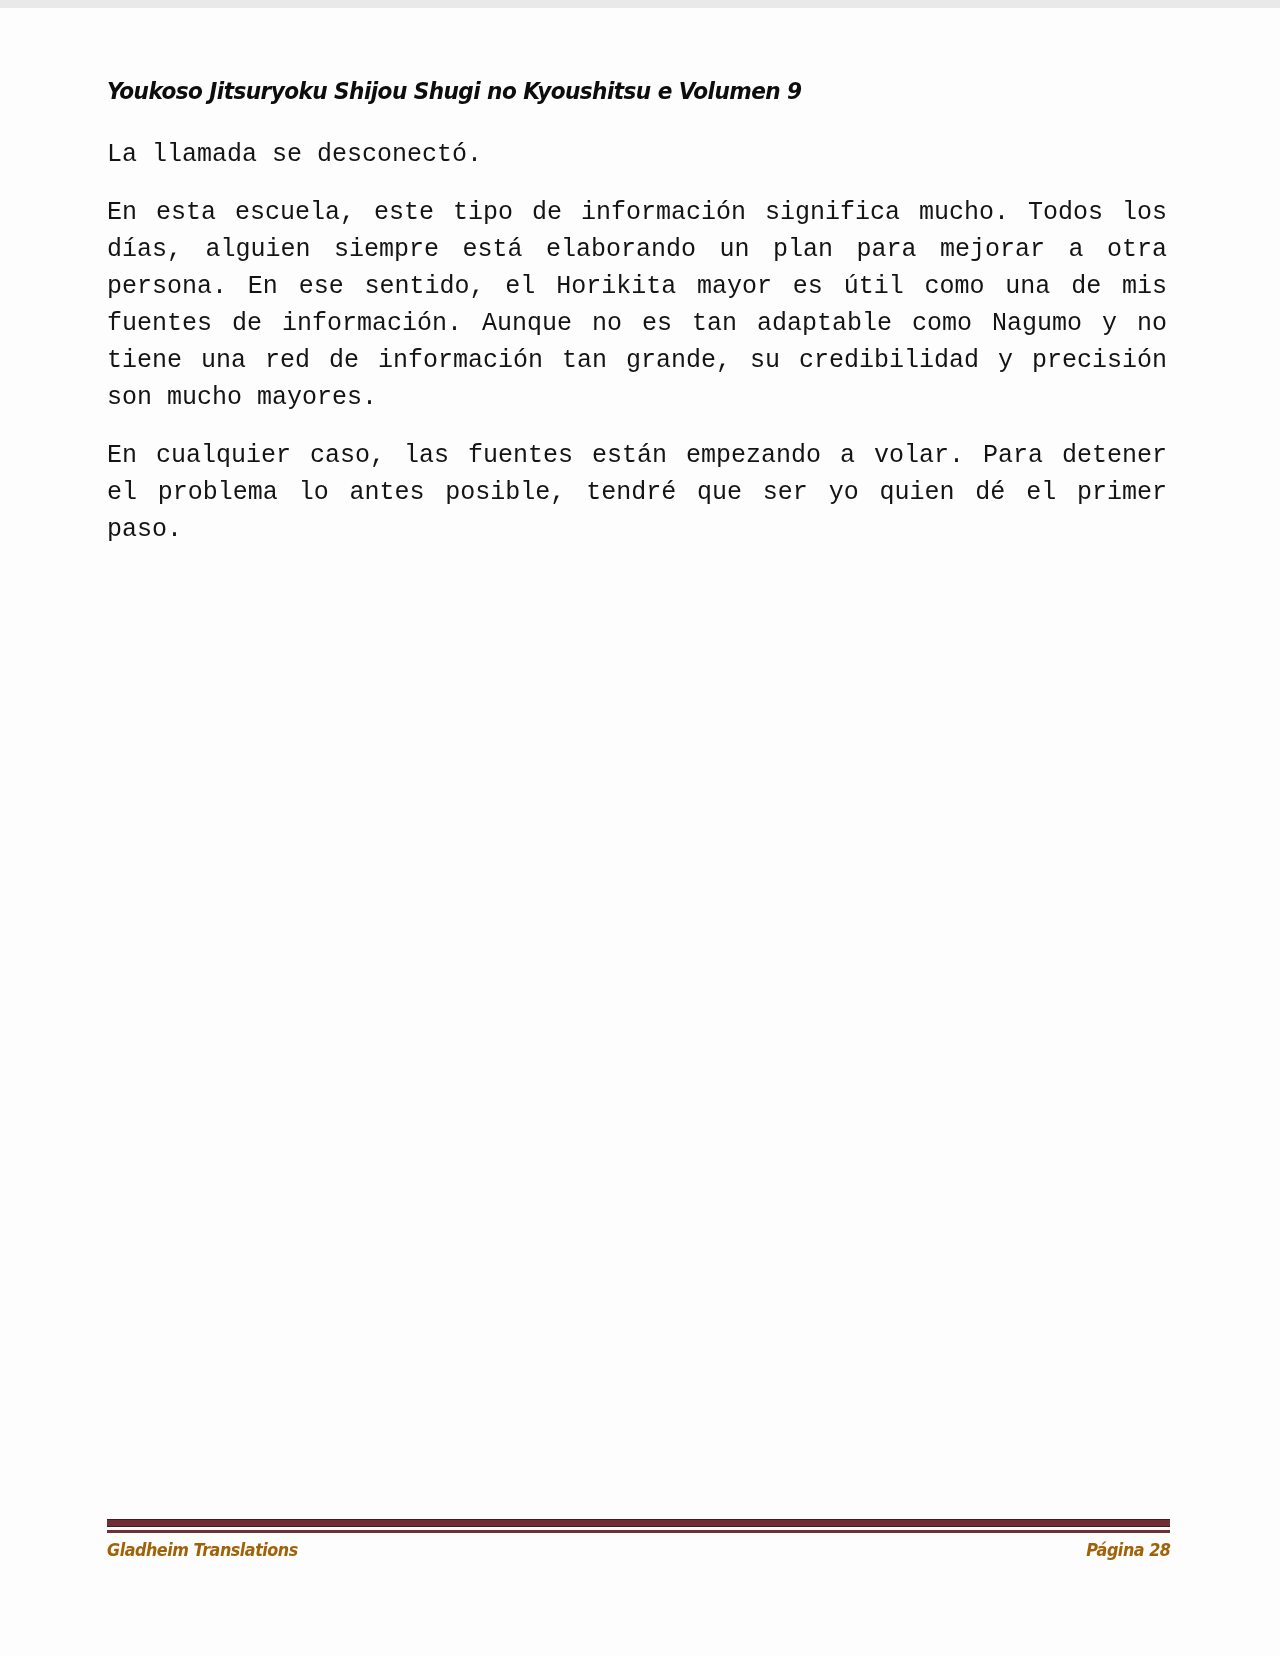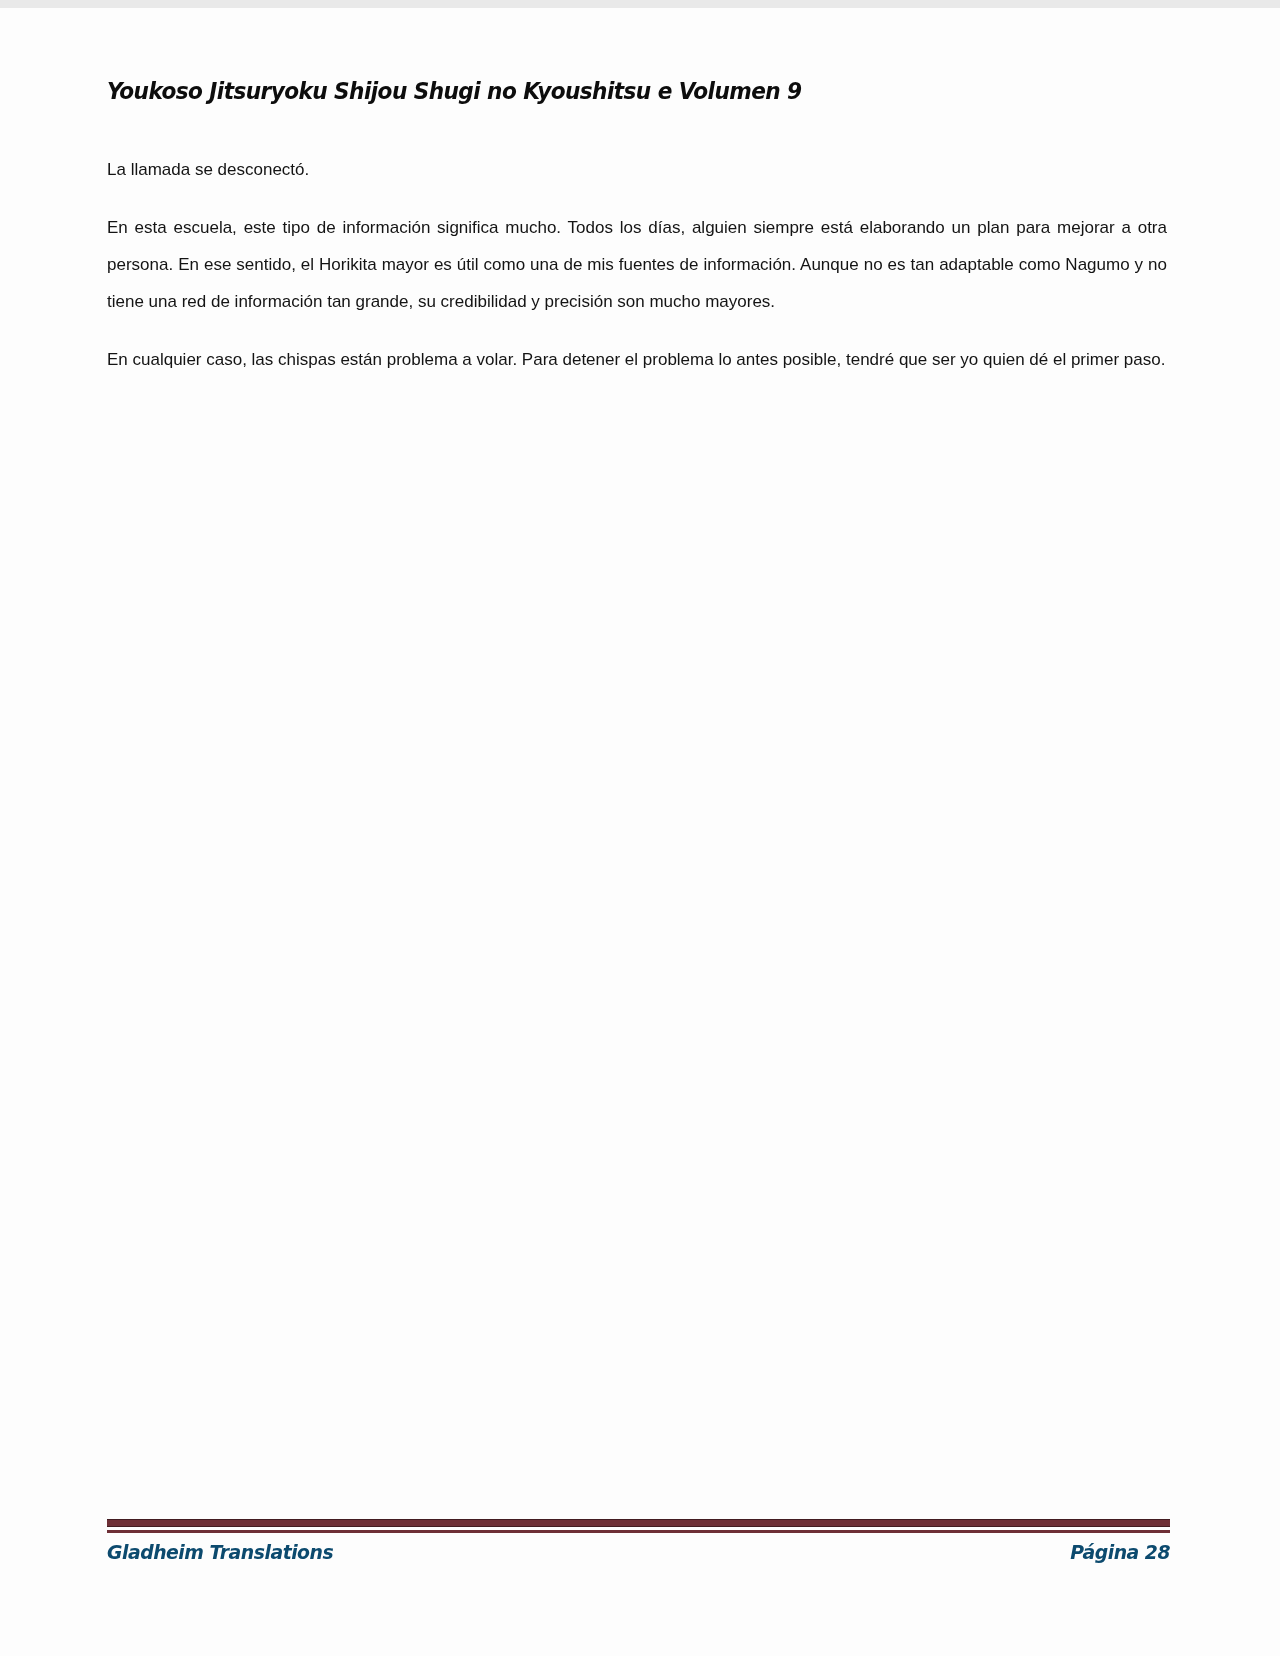--- a/index.html
+++ b/index.html
@@ -30,25 +30,25 @@
     font-style:italic;
     font-size:23px;
     letter-spacing:-0.6px;
     color:#0d0d0d;
     transform:scaleX(0.94);
     transform-origin:left center;
     white-space:nowrap;
   }
   .doc-body{
     position:absolute;
-    top:143px;
+    top:128px;
     left:107px;
     width:1060px;
-    font-family:Liberation Sans, sans-serif;
-    font-size:17px;
+    font-family:Liberation Mono, monospace;
+    font-size:25px;
     line-height:37px;
     color:var(--text-color);
   }
   .doc-body p{
     margin:0 0 21px 0;
     text-align:justify;
     text-align-last:left;
   }
   .doc-footer{
     position:absolute;
@@ -74,38 +74,38 @@
     background:var(--rule-color);
   }
   .footer-text-row{
     display:flex;
     justify-content:space-between;
     align-items:baseline;
     margin-top:7px;
     font-family:"DejaVu Sans","Liberation Sans",sans-serif;
     font-weight:bold;
     font-style:italic;
-    font-size:20px;
+    font-size:17px;
     letter-spacing:-0.5px;
-    color:#0c4a6e;
+    color:#a16207;
   }
   .footer-left{transform:scaleX(0.94);transform-origin:left center;}
   .footer-right{transform:scaleX(0.94);transform-origin:right center;}
 </style>
 </head>
 <body>
 
 <div class="page">
 
   <div class="doc-header">Youkoso Jitsuryoku Shijou Shugi no Kyoushitsu e Volumen 9</div>
 
   <div class="doc-body">
     <p>La llamada se desconectó.</p>
     <p>En esta escuela, este tipo de información significa mucho. Todos los días, alguien siempre está elaborando un plan para mejorar a otra persona. En ese sentido, el Horikita mayor es útil como una de mis fuentes de información. Aunque no es tan adaptable como Nagumo y no tiene una red de información tan grande, su credibilidad y precisión son mucho mayores.</p>
-    <p>En cualquier caso, las chispas están problema a volar. Para detener el problema lo antes posible, tendré que ser yo quien dé el primer paso.</p>
+    <p>En cualquier caso, las fuentes están empezando a volar. Para detener el problema lo antes posible, tendré que ser yo quien dé el primer paso.</p>
   </div>
 
   <div class="doc-footer">
     <div class="footer-rule">
       <div class="bar-thick"></div>
       <div class="bar-gap"></div>
       <div class="bar-thin"></div>
     </div>
     <div class="footer-text-row">
       <span class="footer-left">Gladheim Translations</span>

